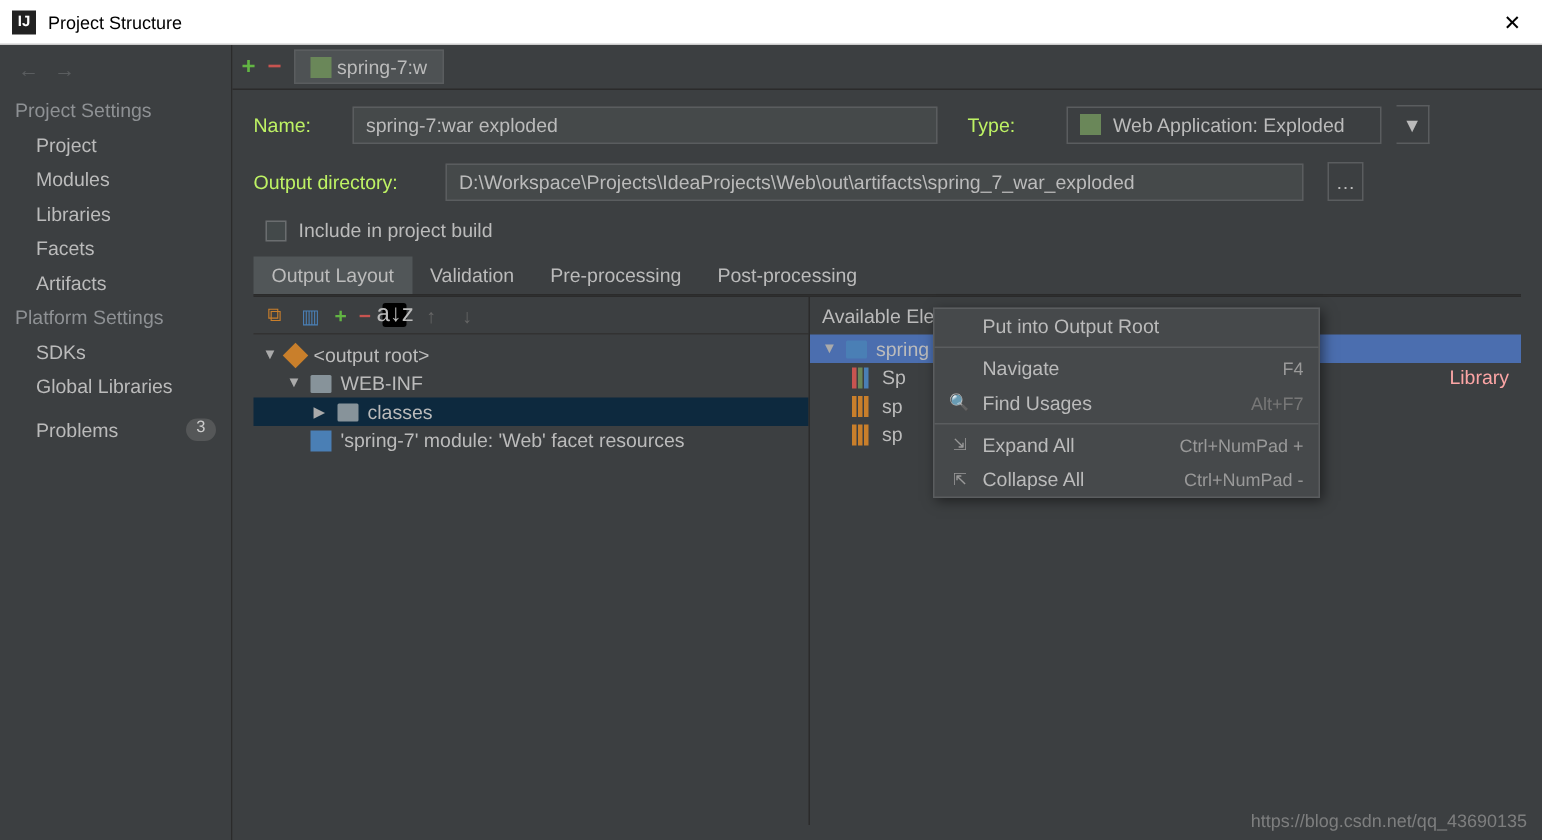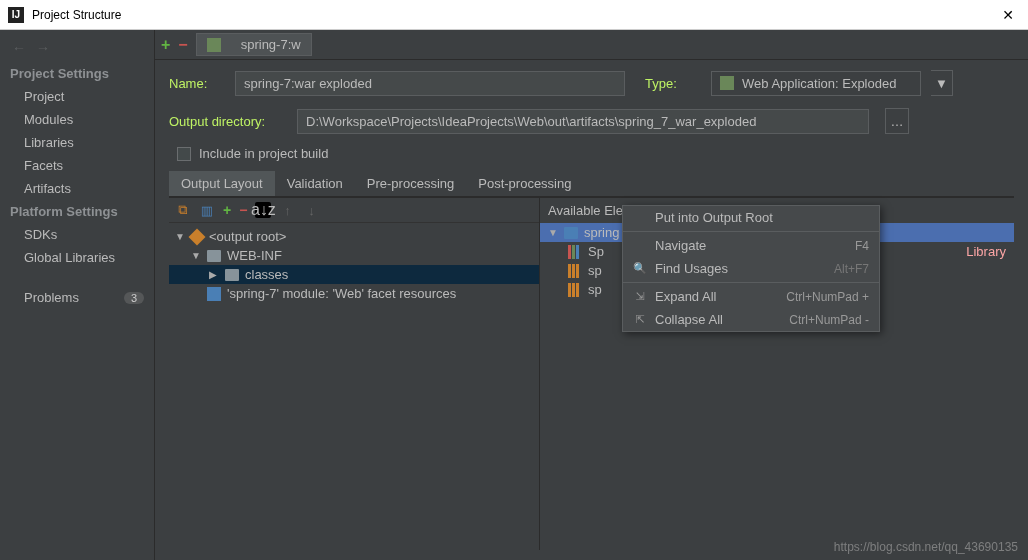--- a/index.html
+++ b/index.html
@@ -5,29 +5,29 @@
 *{margin:0;padding:0;box-sizing:border-box;font-family:"Segoe UI",Arial,sans-serif;font-size:13px;color:#bbb;user-select:none}
 body{background:#3c3f41;width:1028px;height:560px;overflow:hidden;position:relative}
 .titlebar{height:30px;background:#fff;display:flex;align-items:center;padding:0 8px;border-bottom:1px solid #ccc}
 .titlebar .icon{width:16px;height:16px;background:#222;margin-right:8px;display:flex;align-items:center;justify-content:center;color:#fff;font-size:10px;font-weight:bold}
 .titlebar .title{color:#000;font-size:12px;flex:1}
 .titlebar .close{color:#000;font-size:14px;padding:0 6px;cursor:pointer}
 .body{display:flex;height:calc(100% - 30px)}
 .sidebar{width:155px;background:#3c3f41;border-right:1px solid #2b2b2b;padding:6px 0}
 .arrows{display:flex;gap:10px;padding:2px 12px 8px}
 .arrows span{color:#5a5d5f;font-size:14px}
-.section-head{color:#8e9194;padding:4px 10px;font-weight:bold}
+.section-head{color:#8e9194;padding:4px 10px;font-weight:normal}
 .item{color:#bbb;padding:4px 10px 4px 24px;cursor:pointer}
-.problems{display:flex;align-items:center;padding:8px 10px 8px 24px;margin-top:13px}
+.problems{display:flex;padding:8px 10px 8px 24px;margin-top:2px}
 .badge{background:#555758;color:#ccc;border-radius:10px;padding:0 7px;font-size:11px;margin-left:auto}
 .main{flex:1;display:flex;flex-direction:column;background:#3c3f41}
 .mid-top{display:flex;height:30px;align-items:center;border-bottom:1px solid #2b2b2b;padding:2px 6px;gap:8px}
 .plus{color:#62b543;font-size:16px;font-weight:bold;cursor:pointer}
 .minus{color:#c75450;font-size:16px;font-weight:bold;cursor:pointer}
-.tab{background:#4e5254;border:1px solid #5a5d5f;padding:3px 10px;display:flex;align-items:center;gap:20px}
+.tab{background:#4e5254;border:1px solid #5a5d5f;padding:3px 10px;display:flex;align-items:center;gap:4px}
 .tab-icon{width:14px;height:14px;background:#6a8759}
 .content{flex:1;padding:10px 14px;display:flex;flex-direction:column}
 .row{display:flex;align-items:center;margin-bottom:12px;gap:10px}
 .label{color:#bef264;min-width:56px}
 input.txt{background:#45494a;border:1px solid #5a5d5f;padding:4px 8px;color:#bbb;font-size:13px}
 .name-in{width:390px}
 .type-lbl{margin-left:10px}
 .type-val{background:#3c3f41;border:1px solid #5a5d5f;padding:4px 8px;display:flex;align-items:center;gap:8px;width:210px}
 .type-icon{width:14px;height:14px;background:#6a8759}
 .drop-btn{width:22px;height:26px;border:1px solid #5a5d5f;border-left:none;display:flex;align-items:center;justify-content:center;cursor:pointer}

